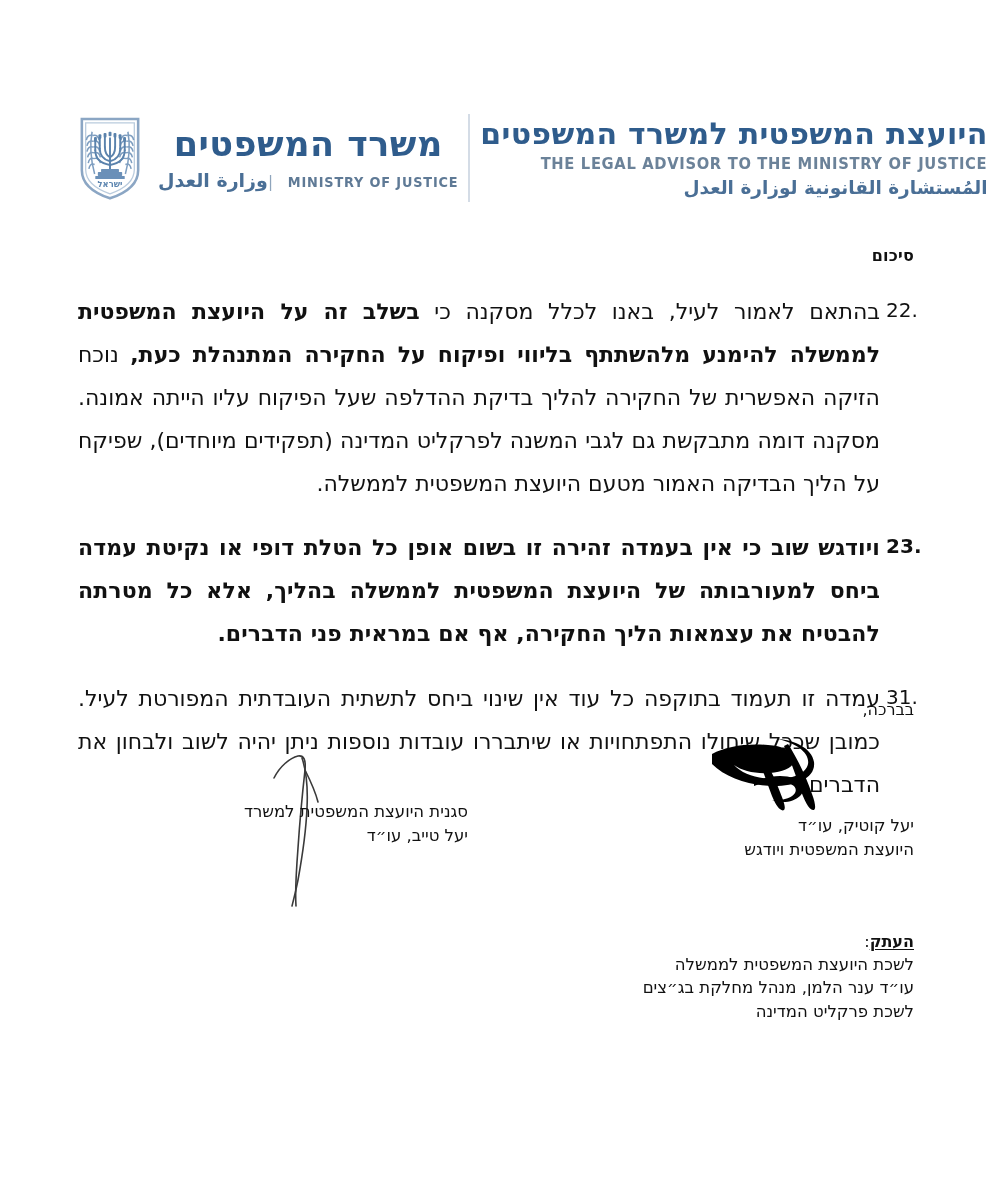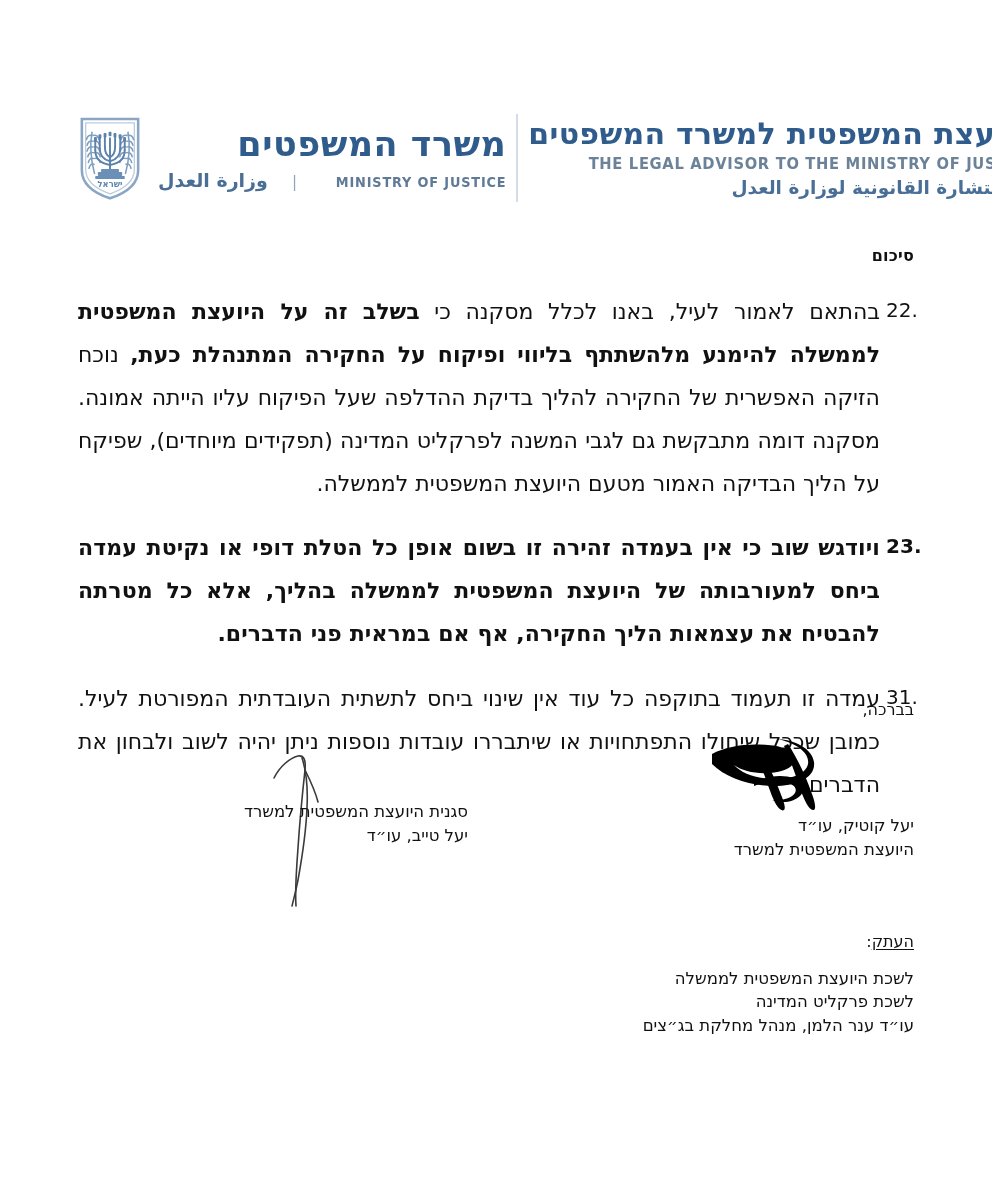--- a/index.html
+++ b/index.html
@@ -44,39 +44,39 @@
   }
 
   .emblem {
     width: 64px;
     height: 86px;
     flex: 0 0 auto;
     display: block;
   }
 
   .brand-right-text {
-    text-align: right;
+    text-align: center;
     line-height: 1;
   }
 
   .brand-he-main {
     font-size: 35px;
     font-weight: 700;
     color: #2f5c8c;
     letter-spacing: 0.5px;
     white-space: nowrap;
     font-family: "DejaVu Sans", "Liberation Sans", sans-serif;
   }
 
   .brand-sub-row {
     margin-top: 9px;
     display: flex;
     flex-direction: row-reverse;
     align-items: baseline;
-    gap: 24px;
+    gap: 0;
     justify-content: flex-start;
     white-space: nowrap;
   }
 
   .brand-ar {
     font-size: 19px;
     color: #4a6f96;
     font-weight: 600;
     direction: rtl;
   }
@@ -258,24 +258,24 @@
     position: absolute;
     top: 932px;
     right: 78px;
     width: 420px;
     text-align: right;
     direction: rtl;
   }
 
   .copies-title {
     font-size: 16px;
-    font-weight: 400;
+    font-weight: 700;
     text-decoration: underline;
     text-underline-offset: 2px;
-    margin-bottom: 16px;
+    margin-bottom: 2px;
     display: inline-block;
   }
 
   .copy-line {
     font-size: 16.5px;
     line-height: 1.42;
   }
 </style>
 </head>
 <body>
@@ -401,21 +401,21 @@
                    C70 54 64 36 60 26 Z"></path>
           <path d="M92 18 C100 30 110 50 116 68 C120 79 120 84 117 84
                    C113 84 108 74 104 62 C98 44 92 28 88 20 Z"></path>
           <path d="M58 56 C70 50 86 48 98 52 C108 56 110 64 104 70
                    C98 76 86 78 76 74 C86 75 96 72 99 67 C102 61 96 57 86 56
                    C76 55 66 57 58 60 Z"></path>
         </g>
       </svg>
     </div>
     <div class="sig-name">יעל קוטיק, עו״ד</div>
-    <div class="sig-name">היועצת המשפטית למשרד</div>
+    <div class="sig-name">היועצת המשפטית ויודגש</div>
   </div>
 
   <div class="sign-left">
     <svg class="sig-img-left" viewBox="0 0 90 170" aria-hidden="true">
       <g fill="none" stroke="#3a3a3a" stroke-width="1.6" stroke-linecap="round">
         <path d="M16 38 C22 26 32 18 40 16 C46 15 48 20 47 30
                  C45 48 42 78 40 108 C38 134 37 152 38 166"></path>
         <path d="M44 18 C48 30 50 48 49 68 C48 92 44 118 40 140 C37 155 35 162 34 166"></path>
         <path d="M47 30 C53 42 58 54 60 62"></path>
       </g>
@@ -423,18 +423,18 @@
     <div class="sig-name">סגנית היועצת המשפטית למשרד</div>
     <div class="sig-name">יעל טייב, עו״ד</div>
   </div>
 
   <div class="copies">
     <div>
       <span class="copies-title">העתק</span><span class="colon">:</span>
     </div>
     <div id="copy-lines">
         <div class="copy-line">לשכת היועצת המשפטית לממשלה</div>
+        <div class="copy-line">עו״ד ענר הלמן, מנהל מחלקת בג״צים</div>
         <div class="copy-line">לשכת פרקליט המדינה</div>
-        <div class="copy-line">עו״ד ענר הלמן, מנהל מחלקת בג״צים</div>
       </div>
   </div>
 
 </div>
 
 </body></html>

